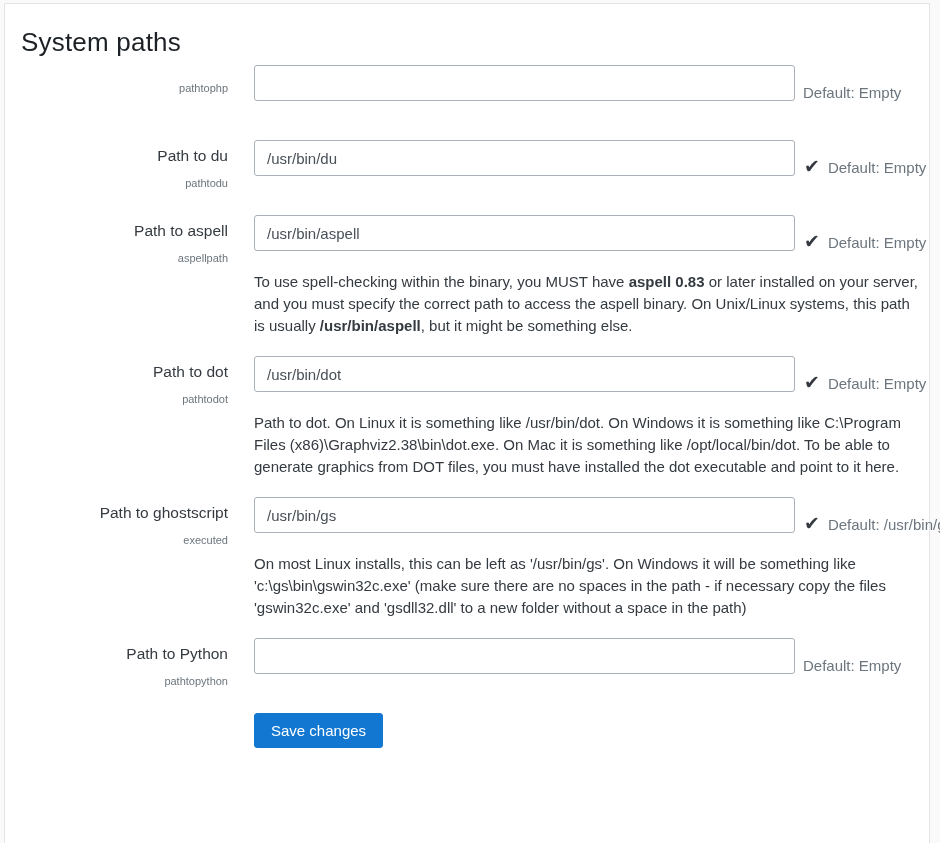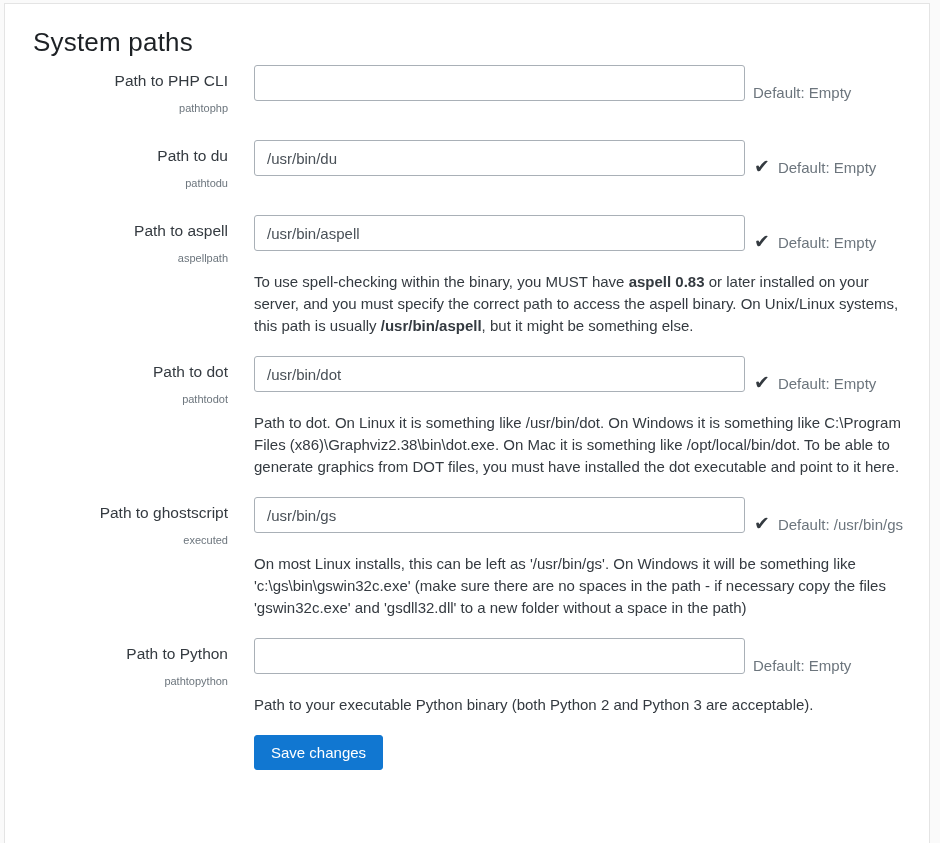--- a/index.html
+++ b/index.html
@@ -22,21 +22,20 @@
     padding: 21px 16px 22px 16px;
   }
 
   h2.page-title {
     font-size: 26px;
     font-weight: 400;
     color: #1d2125;
     line-height: 34px;
     margin-bottom: 6px;
     letter-spacing: 0.2px;
-    margin-left: 12px;
   }
 
   .form-row {
     display: grid;
     grid-template-columns: 207px 1fr;
     column-gap: 26px;
     margin-bottom: 19px;
   }
 
   .label-col {
@@ -58,21 +57,21 @@
   }
 
   .content-col { max-width: 668px; }
 
   .input-line {
     display: flex;
     align-items: flex-end;
     margin-bottom: 20px;
   }
   .path-input {
-    width: 491px;
+    width: 541px;
     height: 36px;
     border: 1px solid #a9b0b7;
     border-radius: 3px;
     padding: 0 12px;
     font-family: "Liberation Sans", "DejaVu Sans", sans-serif;
     font-size: 15px;
     color: #495057;
     background: #ffffff;
     outline: none;
     flex: 0 0 auto;
@@ -119,21 +118,20 @@
 </style>
 </head>
 <body>
 
 <div class="card">
 
   <h2 class="page-title">System paths</h2>
 
   <div class="form-row">
     <div class="label-col">
-      <span class="setting-label">Path to PHP CLI</span>
       <span class="setting-shortname">pathtophp</span>
     </div>
     <div class="content-col">
       <div class="input-line">
         <input type="text" class="path-input" value="" style="">
         <span class="default-label">Default: Empty</span>
       </div>
     </div>
   </div>
 
@@ -199,21 +197,20 @@
   <div class="form-row">
     <div class="label-col">
       <span class="setting-label">Path to Python</span>
       <span class="setting-shortname">pathtopython</span>
     </div>
     <div class="content-col">
       <div class="input-line">
         <input type="text" class="path-input" value="" style="">
         <span class="default-label">Default: Empty</span>
       </div>
-      <div class="setting-description"><span>Path to your executable Python binary (both Python 2 and Python 3 are acceptable).</span></div>
     </div>
   </div>
 
   <div class="save-row">
     <div></div>
     <div>
       <button type="button" class="save-button">Save changes</button>
     </div>
   </div>
 

